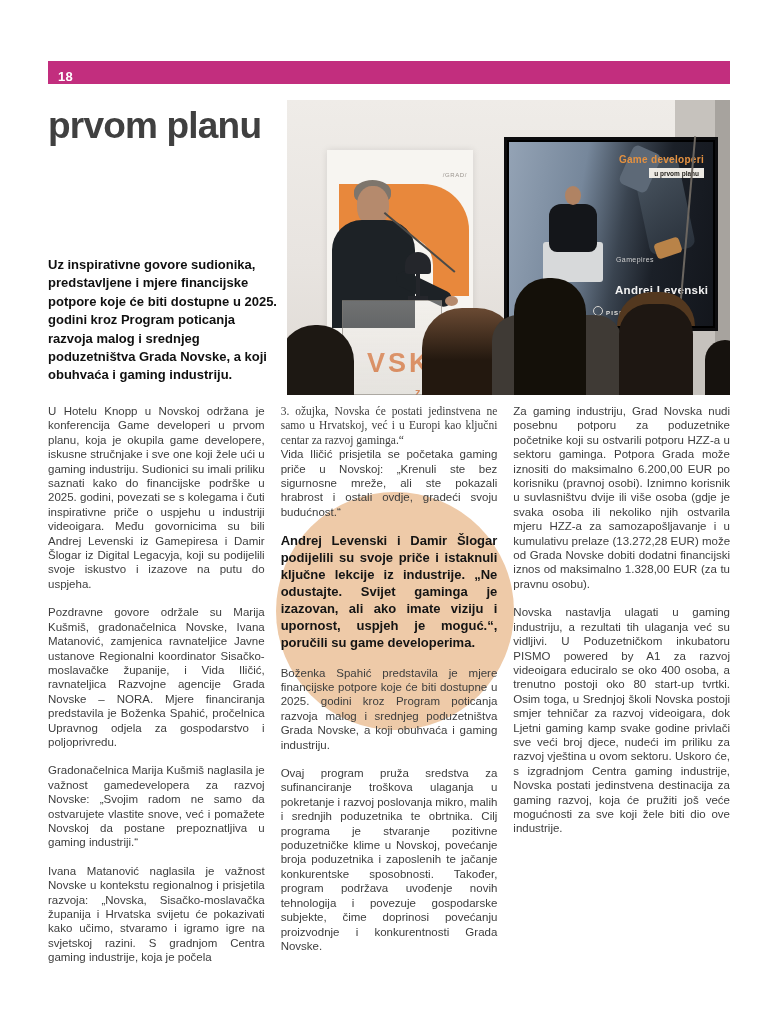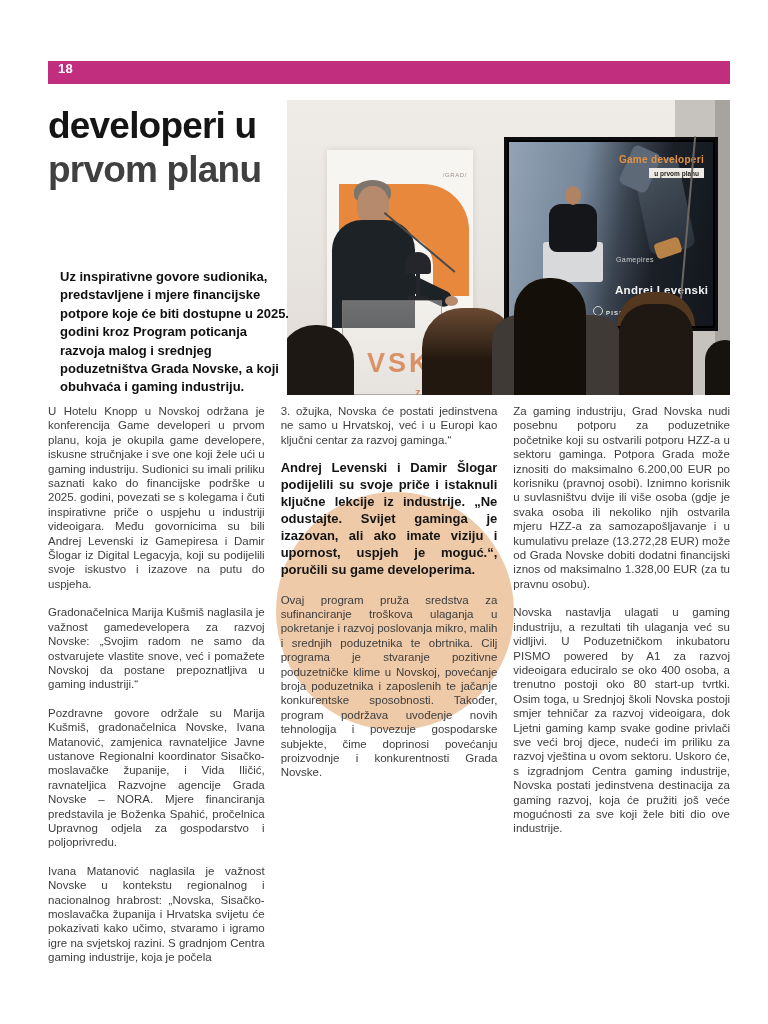--- a/index.html
+++ b/index.html
@@ -1,31 +1,31 @@
 <!DOCTYPE html>
 <html><head>
 <meta charset="utf-8">
 <style>
   html,body{margin:0;padding:0;background:#ffffff;}
   .page{position:relative;width:768px;height:1024px;background:#ffffff;overflow:hidden;
         font-family:"Liberation Sans",sans-serif;color:#3d3d3d;}
 
   
   .header-bar{position:absolute;left:48px;top:61px;width:682px;height:23px;background:#c22e7e;
-              display:flex;align-items:flex-start;justify-content:space-between;box-sizing:border-box;
+              display:flex;align-items:flex-end;justify-content:space-between;box-sizing:border-box;
               padding:0 9px 0 10px;}
   .page-num{color:#fff;font-weight:800;font-size:13px;letter-spacing:.3px;}
   .section-title{color:#fff;font-weight:800;font-size:10.5px;letter-spacing:.2px;}
 
   
   .headline{position:absolute;left:48px;top:104px;margin:0;font-size:37px;line-height:44px;
             font-weight:800;letter-spacing:-.8px;color:#151515;z-index:5;}
   .headline span{display:block;white-space:nowrap;}
   .hl-orange{color:#404040;}
-  .lead{position:absolute;left:48px;top:256px;width:230px;margin:12px;font-size:13px;line-height:18.4px;
+  .lead{position:absolute;left:48px;top:256px;width:230px;margin:0;font-size:13px;line-height:18.4px;
         font-weight:700;color:#101010;z-index:5;}
 
   
   .photo{position:absolute;left:287px;top:100px;width:443px;height:295px;overflow:hidden;
          background:linear-gradient(180deg,#efece8 0%,#e8e4e0 55%,#ded9d4 100%);}
   .photo *{position:absolute;}
   .wall-right{left:388px;top:0;width:55px;height:295px;background:#c6c2bd;}
   .wall-edge{left:428px;top:0;width:15px;height:295px;background:#a7a39e;}
 
   .banner{left:40px;top:50px;width:146px;height:245px;background:#f7f5f1;box-shadow:0 0 7px rgba(0,0,0,.10);}
@@ -81,35 +81,34 @@
   .s5{left:418px;top:240px;width:40px;height:55px;background:#16120e;border-radius:20px 20px 0 0;}
 
   
   .quote-circle{position:absolute;left:276px;top:492px;width:238px;height:238px;border-radius:50%;
                 background:#eecaa8;z-index:1;}
 
   
   .columns{position:absolute;left:48px;top:404px;width:682px;display:flex;gap:16px;z-index:2;}
   .col{flex:1 1 0;}
   .col p{margin:0 0 14px;font-size:11.5px;line-height:14.4px;text-align:justify;color:#3d3d3d;}
-  .col p.no-gap{margin-bottom:0;}
+  .col p.no-gap{margin-bottom:0;font-family:Liberation Serif, serif;}
   .pull-quote{font-size:13px !important;line-height:16.9px !important;font-weight:700;color:#141414 !important;
               text-align:left;margin:13px 0 14px !important;}
 </style>
 </head>
 <body>
 
 <div class="page">
 
   <div class="header-bar">
     <span class="page-num">18</span>
   </div>
 
   <h1 class="headline">
-    <span>developeri u</span>
     <span class="hl-orange">prvom planu</span>
   </h1>
 
   <p class="lead">Uz inspirativne govore sudionika, predstavljene i mjere financijske potpore koje će biti dostupne u 2025. godini kroz Program poticanja razvoja malog i srednjeg poduzetništva Grada Novske, a koji obuhvaća i gaming industriju.</p>
 
   <div class="photo">
     <div class="wall-right"></div>
     <div class="wall-edge"></div>
 
     <div class="banner">
@@ -161,27 +160,29 @@
     <div class="sil s4hair"></div>
     <div class="sil s4"></div>
     <div class="sil s5"></div>
   </div>
 
   <div class="quote-circle"></div>
 
   <div class="columns">
     <div class="col">
       <p>U Hotelu Knopp u Novskoj održana je konferencija Game developeri u prvom planu, koja je okupila game developere, iskusne stručnjake i sve one koji žele ući u gaming industriju. Sudionici su imali priliku saznati kako do financijske podrške u 2025. godini, povezati se s kolegama i čuti inspirativne priče o uspjehu u industriji videoigara. Među govornicima su bili Andrej Levenski iz Gamepiresa i Damir Šlogar iz Digital Legacyja, koji su podijelili svoje iskustvo i izazove na putu do uspjeha.</p>
+      <p>Pozdravne govore održale su Marija Kušmiš, gradonačelnica Novske, Ivana Matanović, zamjenica ravnateljice Javne ustanove Regionalni koordinator Sisačko-moslavačke županije, i Vida Iličić, ravnateljica Razvojne agencije Grada Novske – NORA. Mjere financiranja predstavila je Boženka Spahić, pročelnica Upravnog odjela za gospodarstvo i poljoprivredu.</p>
       <p>Gradonačelnica Marija Kušmiš naglasila je važnost gamedevelopera za razvoj Novske: „Svojim radom ne samo da ostvarujete vlastite snove, već i pomažete Novskoj da postane prepoznatljiva u gaming industriji.“</p>
-      <p>Pozdravne govore održale su Marija Kušmiš, gradonačelnica Novske, Ivana Matanović, zamjenica ravnateljice Javne ustanove Regionalni koordinator Sisačko-moslavačke županije, i Vida Iličić, ravnateljica Razvojne agencije Grada Novske – NORA. Mjere financiranja predstavila je Boženka Spahić, pročelnica Upravnog odjela za gospodarstvo i poljoprivredu.</p>
-      <p>Ivana Matanović naglasila je važnost Novske u kontekstu regionalnog i nacionalnog hrabrost: „Novska, Sisačko-moslavačka županija i Hrvatska svijetu će pokazivati kako učimo, stvaramo i igramo igre na svjetskoj razini. S gradnjom Centra gaming industrije, koja je počela</p>
+      <p>Ivana Matanović naglasila je važnost Novske u kontekstu regionalnog i prisjetila razvoja: „Novska, Sisačko-moslavačka županija i Hrvatska svijetu će pokazivati kako učimo, stvaramo i igramo igre na svjetskoj razini. S gradnjom Centra gaming industrije, koja je počela</p>
     </div>
     <div class="col">
       <p class="no-gap">3. ožujka, Novska će postati jedinstvena ne samo u Hrvatskoj, već i u Europi kao ključni centar za razvoj gaminga.“</p>
+      <p>Vida Iličić prisjetila se početaka gaming priče u Novskoj: „Krenuli ste bez sigurnosne mreže, ali ste pokazali hrabrost i ostali ovdje, gradeći svoju budućnost.“</p>
       <p class="pull-quote">Andrej Levenski i Damir Šlogar podijelili su svoje priče i istaknuli ključne lekcije iz industrije. „Ne odustajte. Svijet gaminga je izazovan, ali ako imate viziju i upornost, uspjeh je moguć.“, poručili su game developerima.</p>
+      <p>Boženka Spahić predstavila je mjere financijske potpore koje će biti dostupne u 2025. godini kroz Program poticanja razvoja malog i srednjeg poduzetništva Grada Novske, a koji obuhvaća i gaming industriju.</p>
       <p>Ovaj program pruža sredstva za sufinanciranje troškova ulaganja u pokretanje i razvoj poslovanja mikro, malih i srednjih poduzetnika te obrtnika. Cilj programa je stvaranje pozitivne poduzetničke klime u Novskoj, povećanje broja poduzetnika i zaposlenih te jačanje konkurentske sposobnosti. Također, program podržava uvođenje novih tehnologija i povezuje gospodarske subjekte, čime doprinosi povećanju proizvodnje i konkurentnosti Grada Novske.</p>
     </div>
     <div class="col">
       <p>Za gaming industriju, Grad Novska nudi posebnu potporu za poduzetnike početnike koji su ostvarili potporu HZZ-a u sektoru gaminga. Potpora Grada može iznositi do maksimalno 6.200,00 EUR po korisniku (pravnoj osobi). Iznimno korisnik u suvlasništvu dvije ili više osoba (gdje je svaka osoba ili nekoliko njih ostvarila mjeru HZZ-a za samozapošljavanje i u kumulativu prelaze (13.272,28 EUR) može od Grada Novske dobiti dodatni financijski iznos od maksimalno 1.328,00 EUR (za tu pravnu osobu).</p>
       <p>Novska nastavlja ulagati u gaming industriju, a rezultati tih ulaganja već su vidljivi. U Poduzetničkom inkubatoru PISMO powered by A1 za razvoj videoigara educiralo se oko 400 osoba, a trenutno postoji oko 80 start-up tvrtki. Osim toga, u Srednjoj školi Novska postoji smjer tehničar za razvoj videoigara, dok Ljetni gaming kamp svake godine privlači sve veći broj djece, nudeći im priliku za razvoj vještina u ovom sektoru. Uskoro će, s izgradnjom Centra gaming industrije, Novska postati jedinstvena destinacija za gaming razvoj, koja će pružiti još veće mogućnosti za sve koji žele biti dio ove industrije.</p>
     </div>
   </div>
 
 </div>
 

